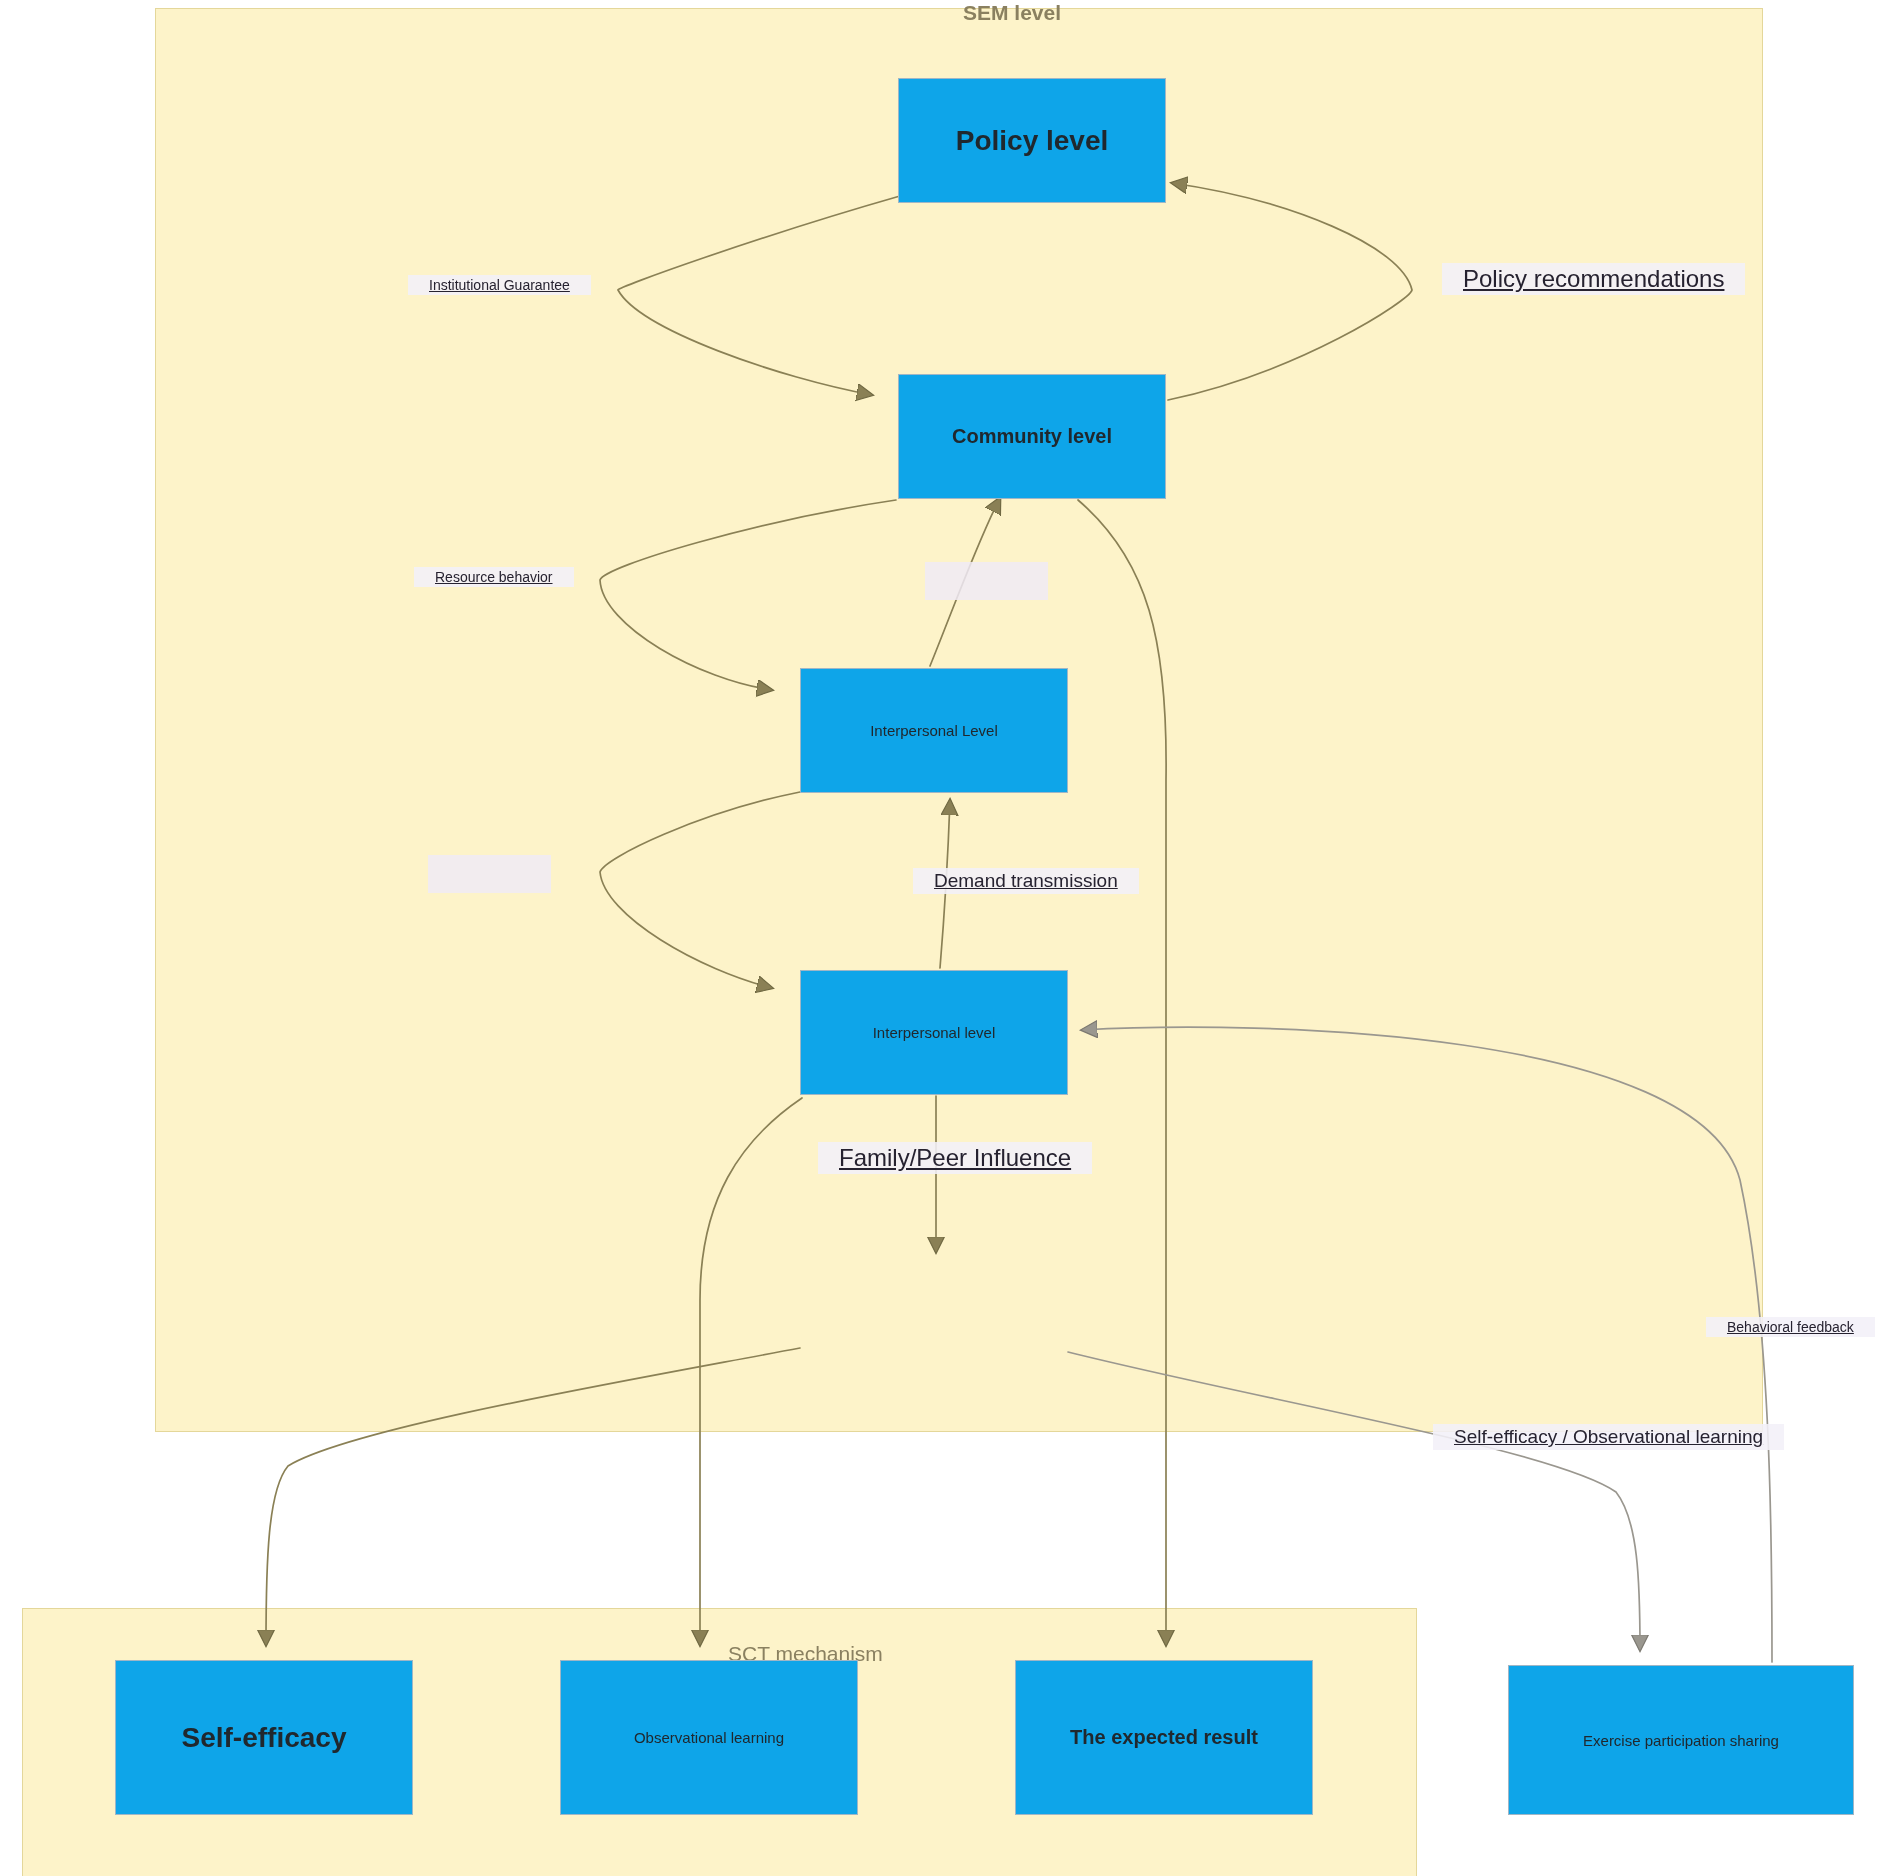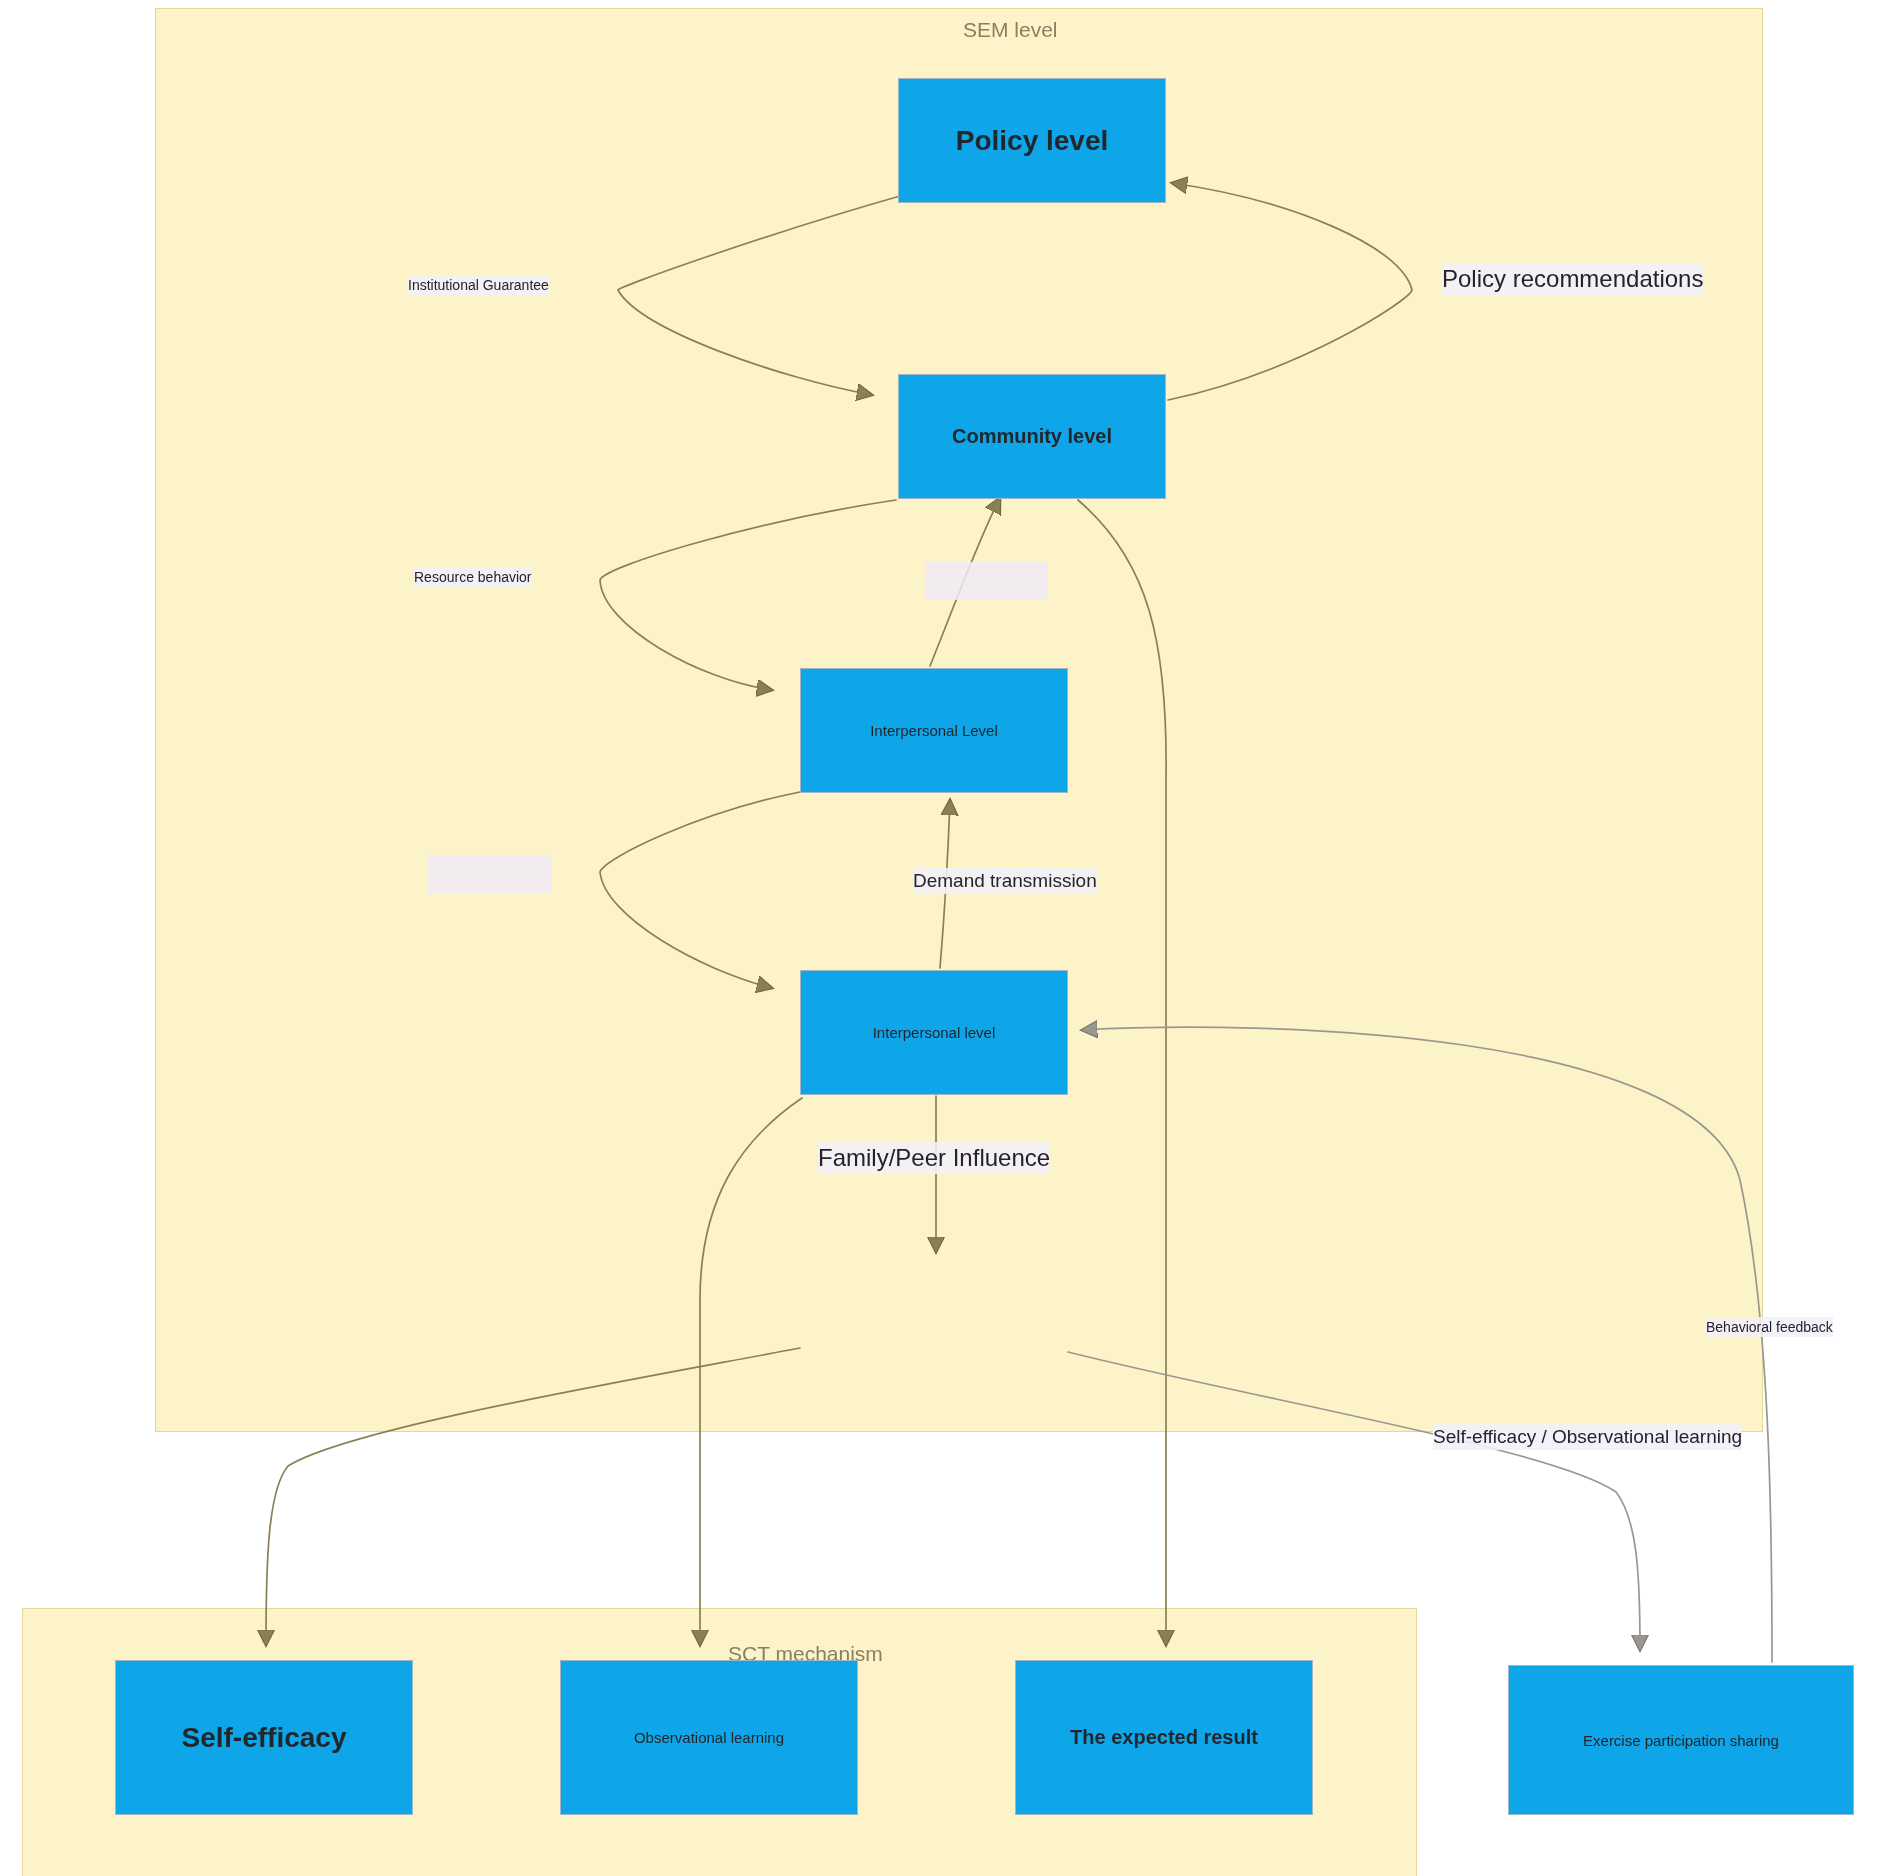--- a/index.html
+++ b/index.html
@@ -7,33 +7,33 @@
   #canvas{position:absolute;left:0;top:0;width:1902px;height:1876px;}
   svg.layer{position:absolute;left:0;top:0;width:1902px;height:1876px;overflow:visible;}
   .panel{position:absolute;background:#fdf3c9;border:1px solid #e4d79a;box-sizing:border-box;}
   .panel-title{position:absolute;color:#8a8060;font-size:21px;white-space:nowrap;}
   .node{position:absolute;background:#0ea5e9;border:1px solid #9fb6c6;box-sizing:border-box;
          display:flex;align-items:center;justify-content:center;text-align:center;color:#20282e;}
   .node.big{font-size:28px;font-weight:bold;}
   .node.mid{font-size:20px;font-weight:bold;}
   .node.small{font-size:15px;}
   .elabel{position:absolute;background:rgba(243,240,248,.88);color:#262230;white-space:nowrap;
-          padding:2px 0;box-sizing:border-box;}
+          padding:2px 21px;box-sizing:border-box;text-decoration:underline;}
   .elabel.l-sm{font-size:14px;}
   .elabel.l-md{font-size:19px;}
   .elabel.l-lg{font-size:24px;}
   .elabel.faded{background:rgba(240,234,246,.85);color:transparent;}
 </style>
 </head>
 <body>
 
 <div id="canvas">
 
   <div class="panel" style="left:155px;top:8px;width:1608px;height:1424px;"></div>
-  <div class="panel-title" style="left:963px;top:18px;">SEM level</div>
+  <div class="panel-title" style="left:963px;top:1px;font-weight:bold;">SEM level</div>
 
   <div class="panel" style="left:22px;top:1608px;width:1395px;height:310px;"></div>
   <div class="panel-title" style="left:728px;top:1642px;">SCT mechanism</div>
 
   <svg class="layer" viewBox="0 0 1902 1876">
     <defs>
       <marker id="ah" markerWidth="12" markerHeight="12" refX="9" refY="5" orient="auto" markerUnits="strokeWidth">
         <path d="M0,0 L10,5 L0,10 z" fill="#8a8055" stroke="#6f6842" stroke-width="0.7"></path>
       </marker>
       <marker id="ah2" markerWidth="12" markerHeight="12" refX="9" refY="5" orient="auto" markerUnits="strokeWidth">

